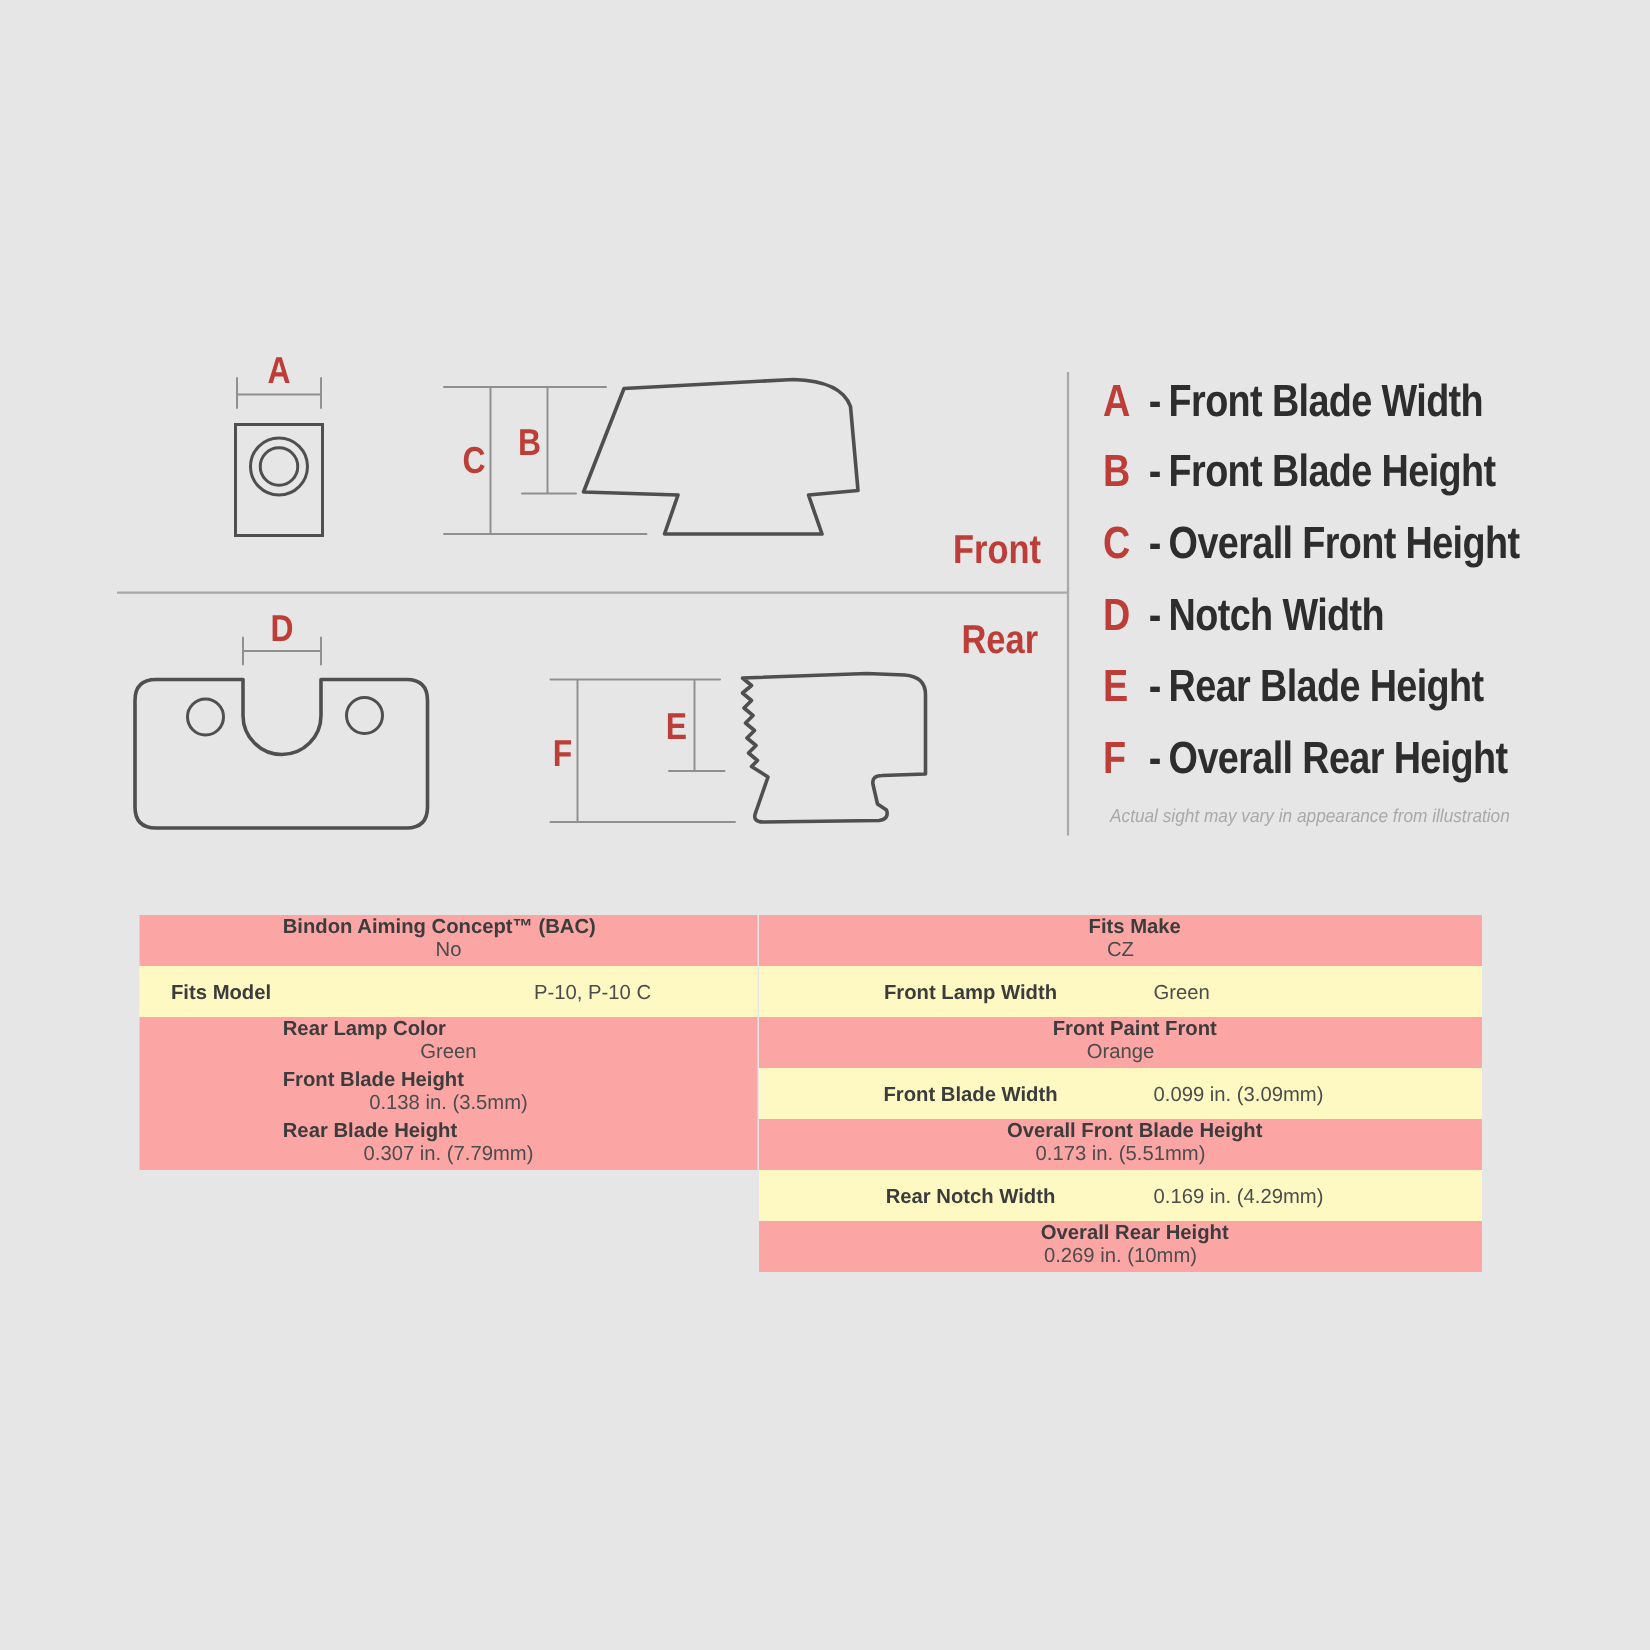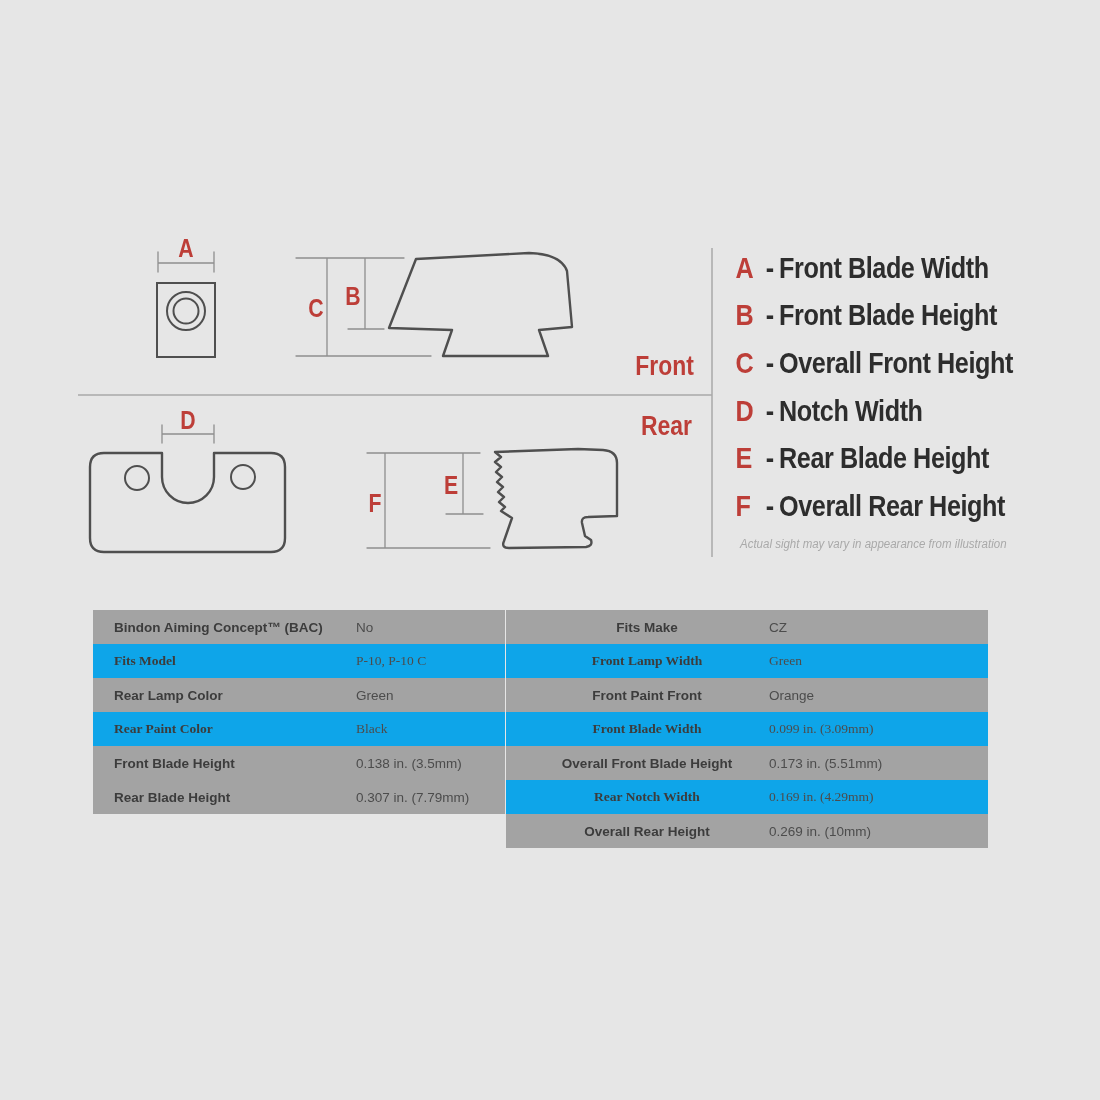--- a/index.html
+++ b/index.html
@@ -32,22 +32,22 @@
   .lg-dash   { width:22px; text-align:center; flex:none; }
   .disclaimer {
     position:absolute; left:740px; top:537px; font-size:12.5px; font-style:italic;
     color:#a9a9a9; transform:scaleX(0.92); transform-origin:left center; white-space:nowrap;
   }
 
   .spec-table { position:absolute; top:610px; }
   .spec-table.left  { left:93px;  width:412px; }
   .spec-table.right { left:506px; width:482px;text-align:center; }
   .t-row { height:34px; display:flex; align-items:center; font-size:13.5px; }
-  .t-row.odd  { background:#a3a3a3; }
-  .t-row.even { background:#0ea5e9;font-family:Liberation Serif, serif; }
+  .t-row.odd  { background:#fca5a5;flex-direction:column; }
+  .t-row.even { background:#fef9c3; }
   .t-label { font-weight:bold; color:#3c3c3c; flex:none; white-space:nowrap; }
   .spec-table.left  .t-label { padding-left:21px; width:242px; }
   .spec-table.right .t-label { padding-left:19px; width:244px; }
   .t-value { color:#4c4c4c; white-space:nowrap; }
 </style>
 </head>
 <body>
 
 <div class="canvas">
 
@@ -125,24 +125,20 @@
       <div class="t-value">No</div>
     </div>
     <div class="t-row even">
       <div class="t-label">Fits Model</div>
       <div class="t-value">P-10, P-10 C</div>
     </div>
     <div class="t-row odd">
       <div class="t-label">Rear Lamp Color</div>
       <div class="t-value">Green</div>
     </div>
-    <div class="t-row even">
-      <div class="t-label">Rear Paint Color</div>
-      <div class="t-value">Black</div>
-    </div>
     <div class="t-row odd">
       <div class="t-label">Front Blade Height</div>
       <div class="t-value">0.138 in. (3.5mm)</div>
     </div>
     <div class="t-row odd">
       <div class="t-label">Rear Blade Height</div>
       <div class="t-value">0.307 in. (7.79mm)</div>
     </div>
   </div>
 

